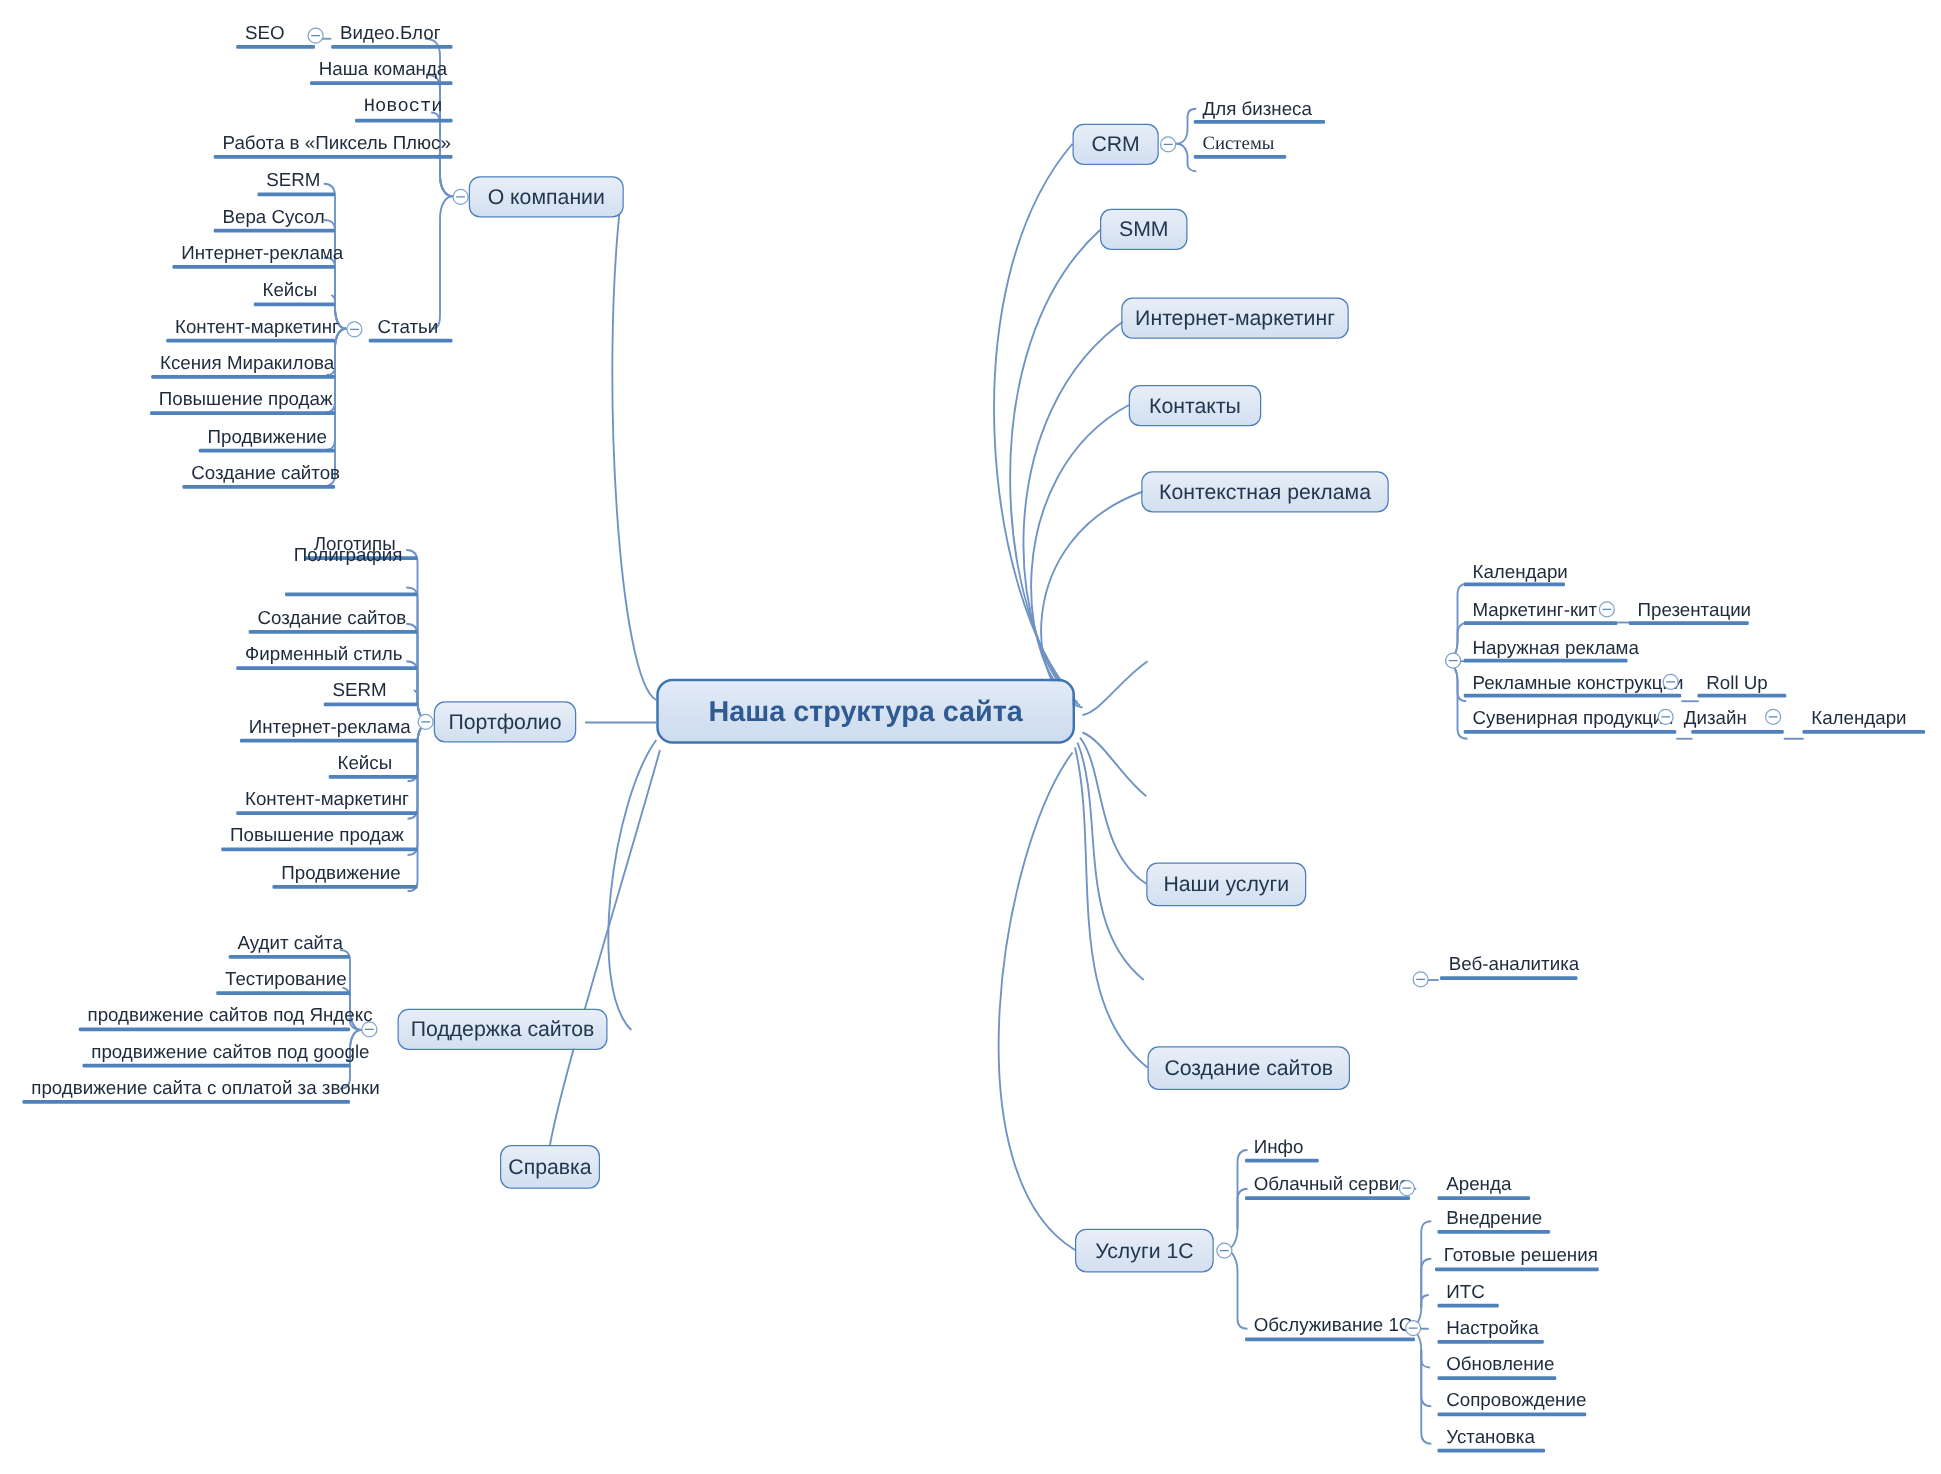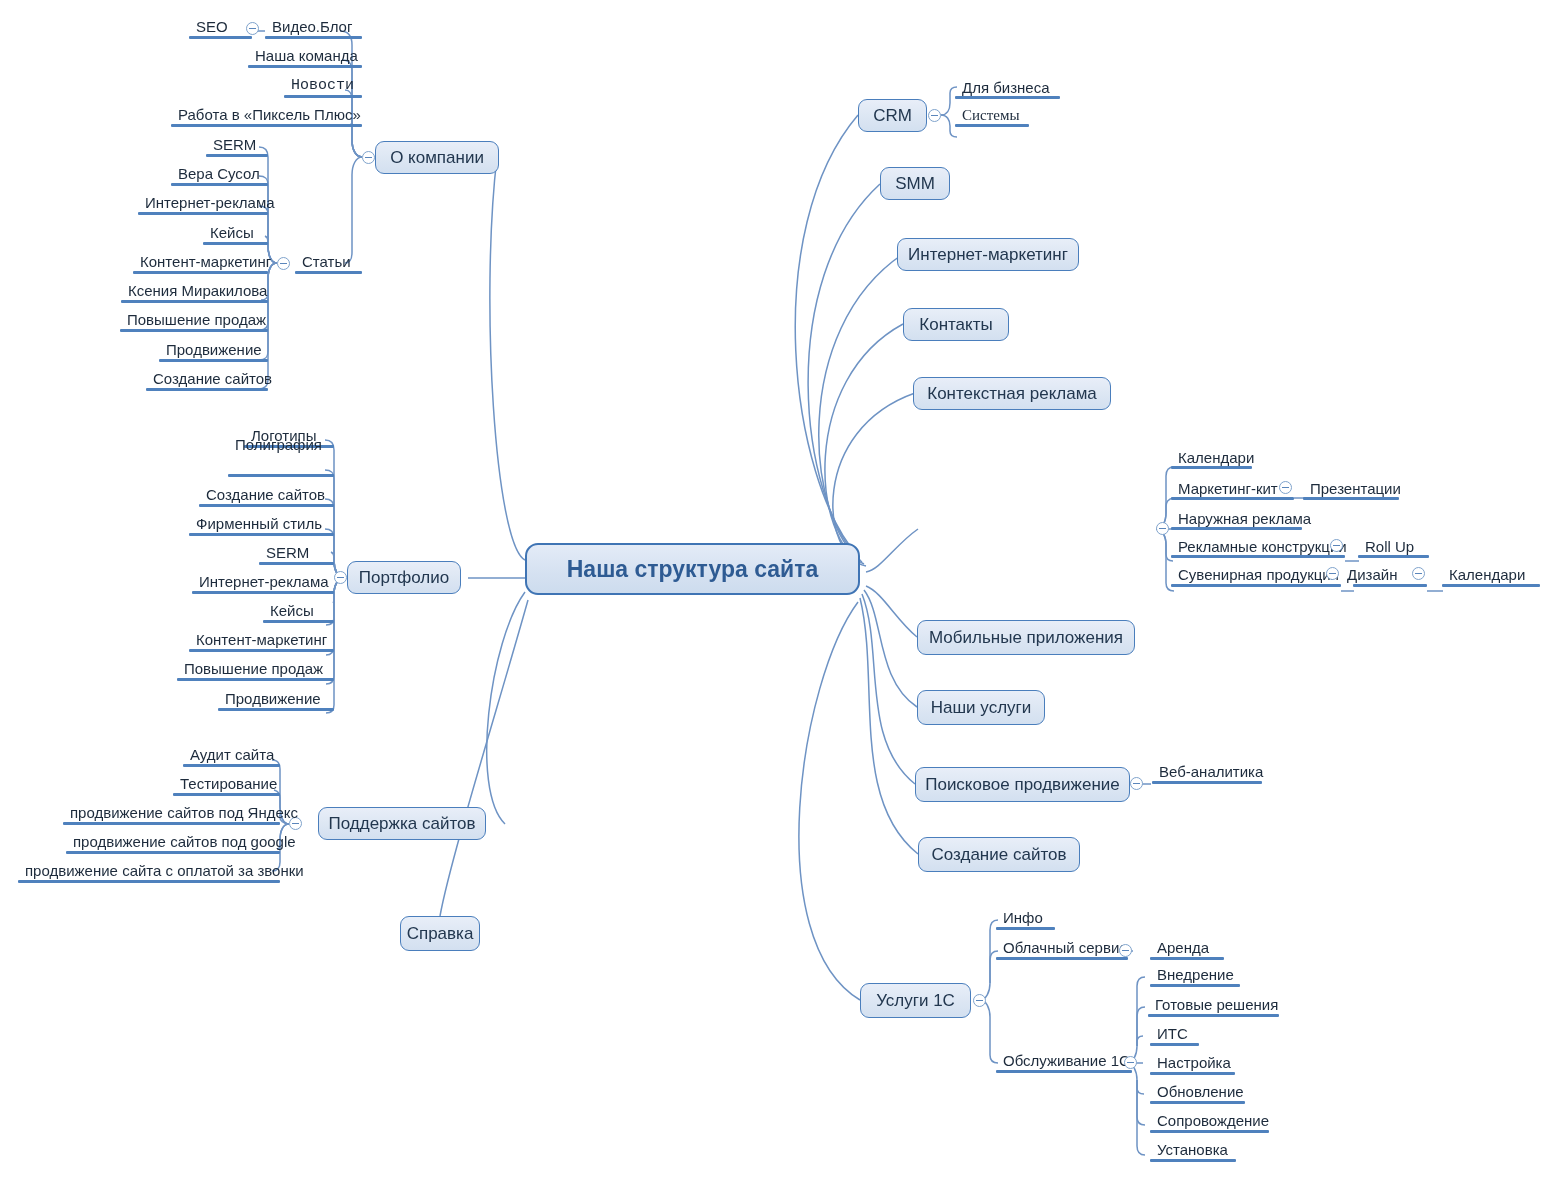--- a/index.html
+++ b/index.html
@@ -191,25 +191,23 @@
   <div class="node lvl1" style="left:880px;top:167px;width:70px;height:33px;">SMM</div>
 
   <div class="node lvl1" style="left:897px;top:238px;width:182px;height:33px;">Интернет-маркетинг</div>
 
   <div class="node lvl1" style="left:903px;top:308px;width:106px;height:33px;">Контакты</div>
 
   <div class="node lvl1" style="left:913px;top:377px;width:198px;height:33px;">Контекстная реклама</div>
 
   <div class="toggle" style="left:1156px;top:522px;"></div>
 
-  <div class="node lvl1" style="left:917px;top:620px;width:218px;height:35px;">Мобильные приложения</div>
 
   <div class="node lvl1" style="left:917px;top:690px;width:128px;height:35px;">Наши услуги</div>
 
-  <div class="node lvl1" style="left:915px;top:767px;width:215px;height:35px;">Поисковое продвижение</div>
   <div class="toggle" style="left:1130px;top:777px;"></div>
 
   <div class="node lvl1" style="left:918px;top:837px;width:162px;height:35px;">Создание сайтов</div>
 
   <div class="node lvl1" style="left:860px;top:983px;width:111px;height:35px;">Услуги 1С</div>
   <div class="toggle" style="left:973px;top:994px;"></div>
 
   <div class="leaf" style="left:196px;top:19px;">SEO</div>
   <div class="uline" style="left:189px;top:36px;width:63px;"></div>
 

